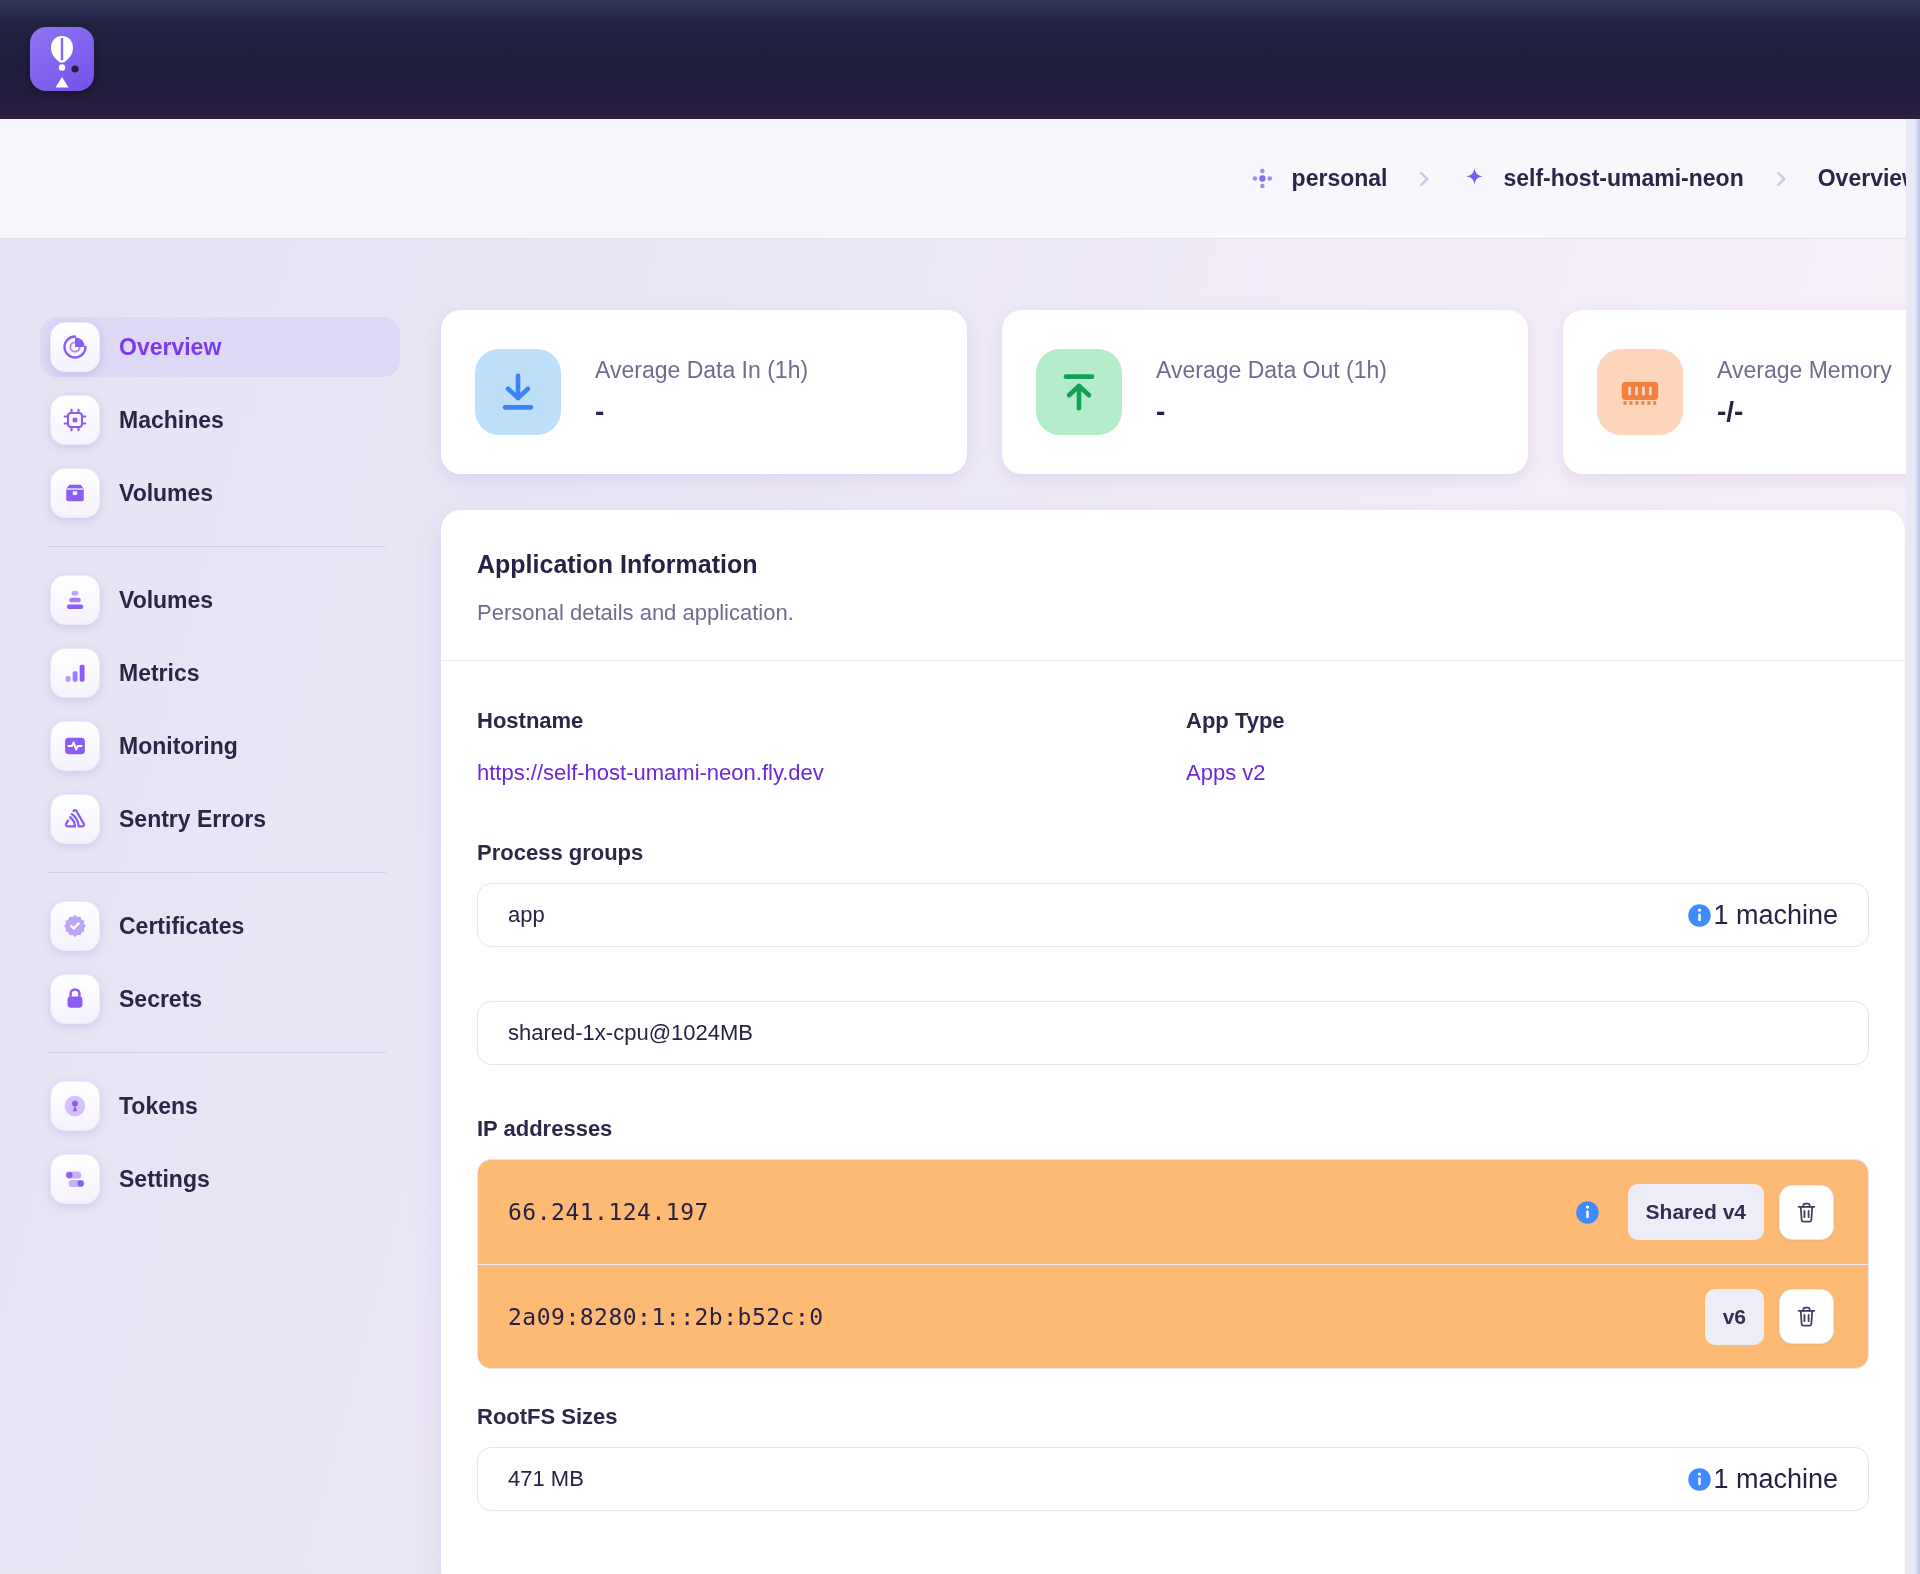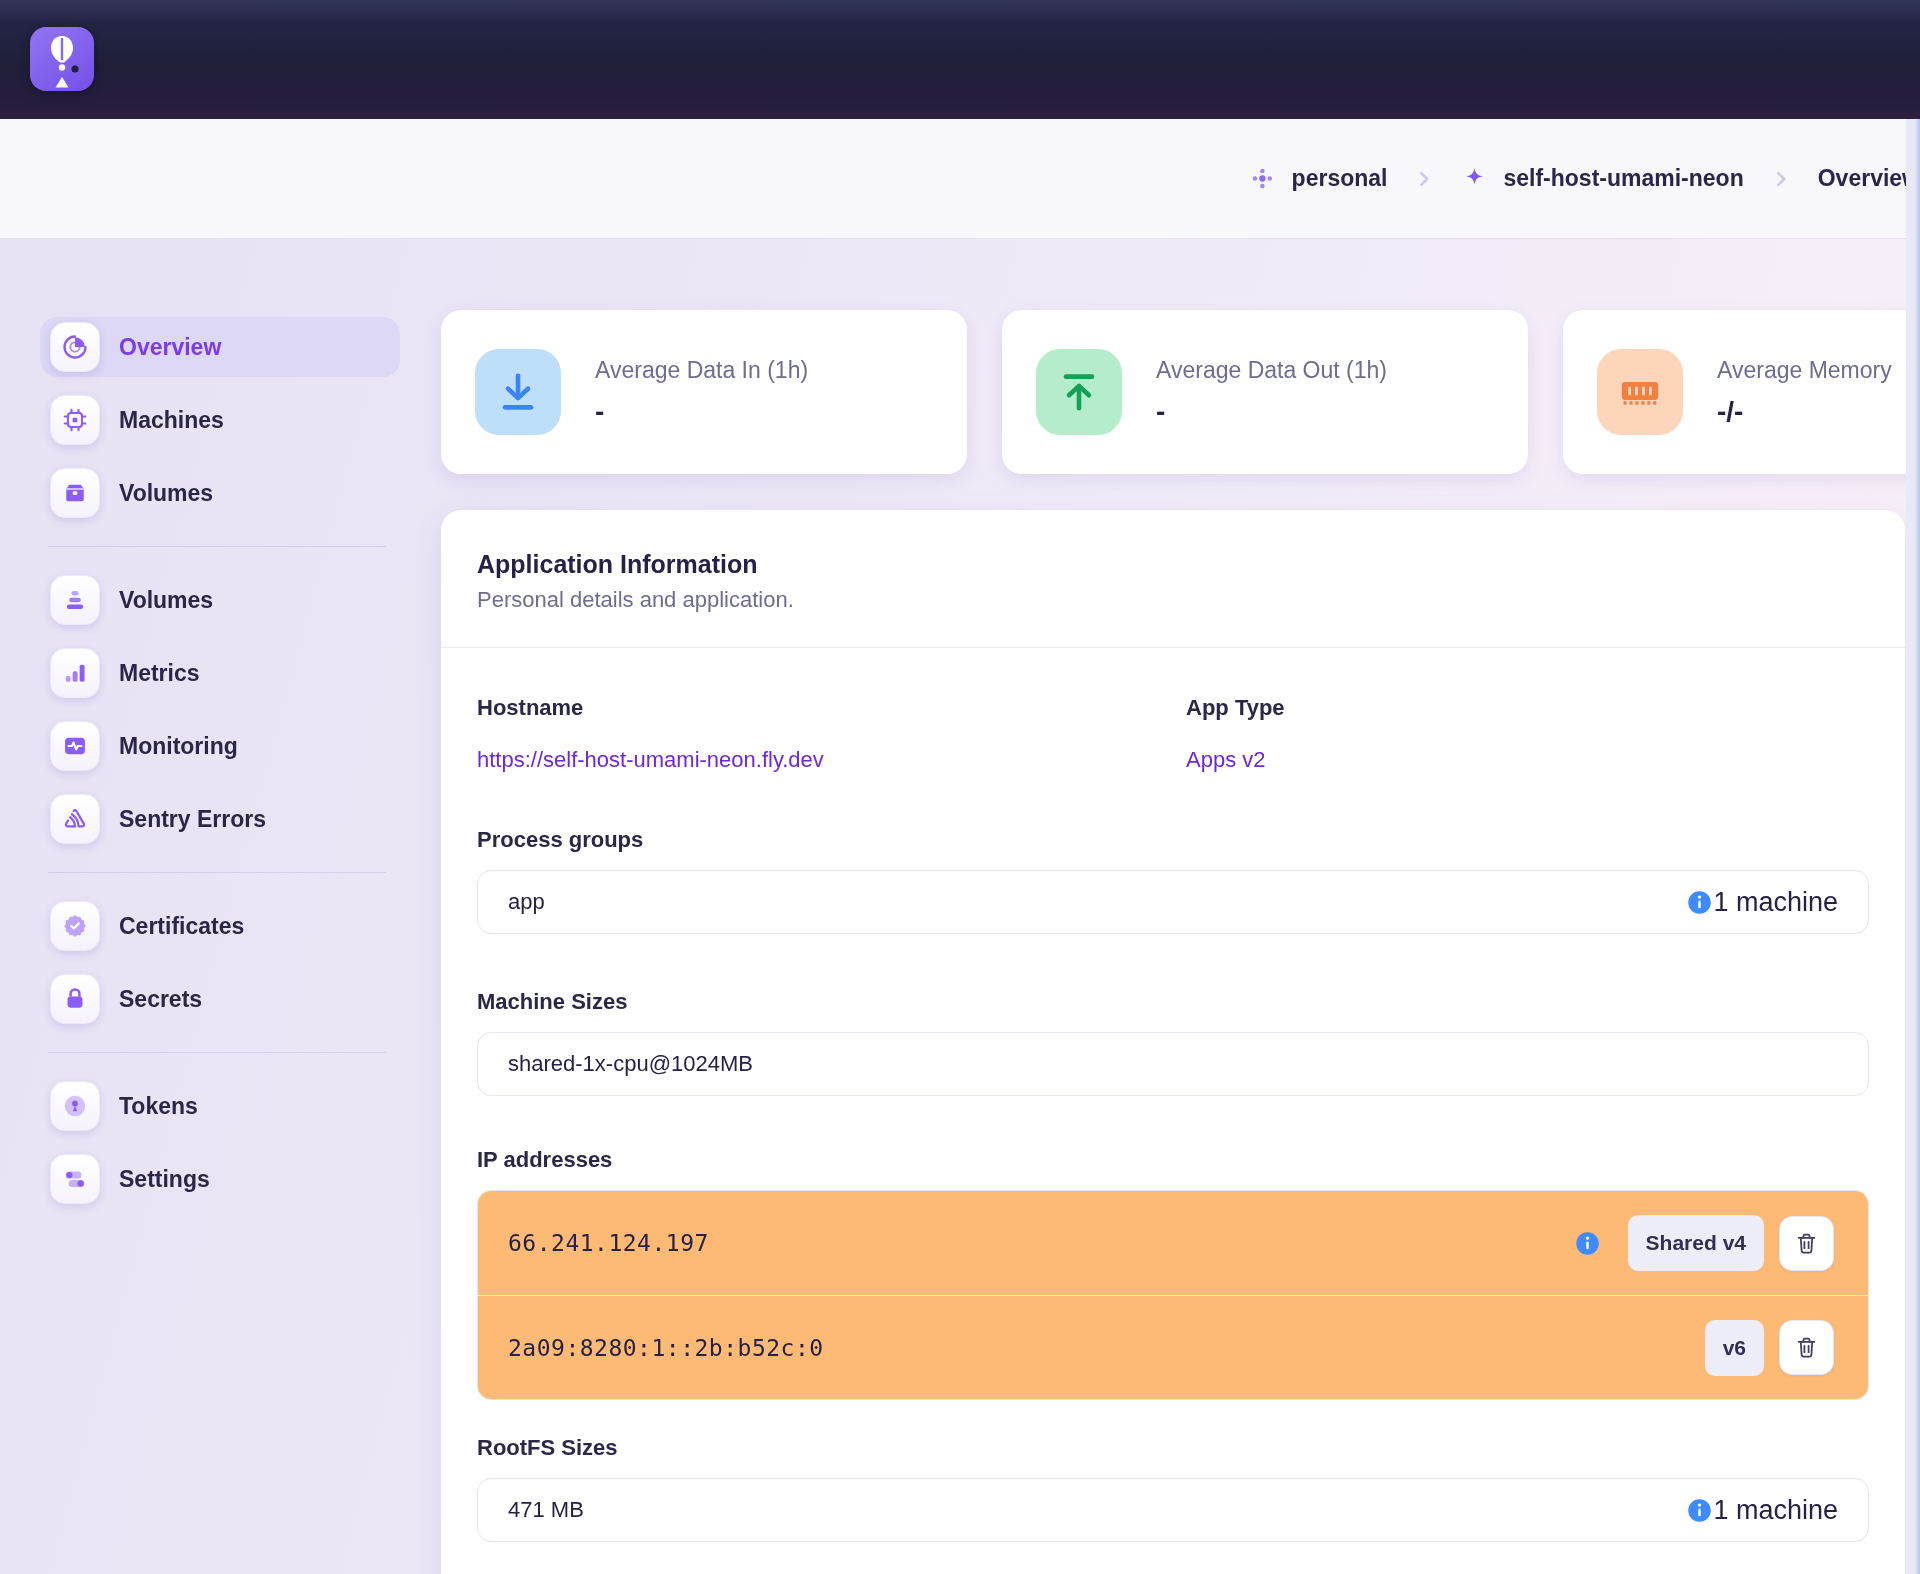--- a/index.html
+++ b/index.html
@@ -53,21 +53,21 @@
   .stat-ic.green  { background:#b5eccc; color:#13a155; }
   .stat-ic.orange { background:#fcd5ba; color:#f2803f; }
   .stat-label { font-size:23px; font-weight:500; color:#6e6d91; }
   .stat-value { margin-top:12px; font-size:28px; font-weight:700; color:#262145; }
 
   
   .app-card { margin-top:36px; width:1464px; background:#fff; border-radius:20px;
     box-shadow:0 10px 30px rgba(76,63,160,.10); }
   .app-head { padding:40px 36px 34px; }
   .app-title { font-size:25px; font-weight:700; color:#262145; }
-  .app-sub { margin-top:8px; font-size:22px; color:#6e6d91; }
+  .app-sub { margin-top:21px; font-size:22px; color:#6e6d91; }
   .app-divider { height:1px; background:#ecebf4; }
   .app-body { padding:46px 36px 80px; }
 
   .fields { display:grid; grid-template-columns:709px 1fr; }
   .f-label, .sec-label { font-size:22px; font-weight:700; color:#2b2747; line-height:28px; }
   .f-value { margin-top:24px; font-size:22px; font-weight:500; color:#6d28d9; line-height:28px; cursor:pointer; width:max-content; }
 
   .section-pg { margin-top:52px; }
   .section-ms { margin-top:54px; }
   .section-ip { margin-top:50px; }
@@ -358,21 +358,20 @@
                       <rect x="10.9" y="10.2" width="2.2" height="7" rx="1.1" fill="#fff"></rect>
                       <circle cx="12" cy="7.2" r="1.5" fill="#fff"></circle>
                     </svg>
                 </span>
                 <span>1 machine</span>
               </span>
             </div>
           </div>
 
           <div class="section-ms">
-            <div class="sec-label">Machine Sizes</div>
             <div class="row-box">
               <span>shared-1x-cpu@1024MB</span>
             </div>
           </div>
 
           <div class="section-ip">
             <div class="sec-label">IP addresses</div>
             <div class="ip-box">
 
               <div class="ip-row">

